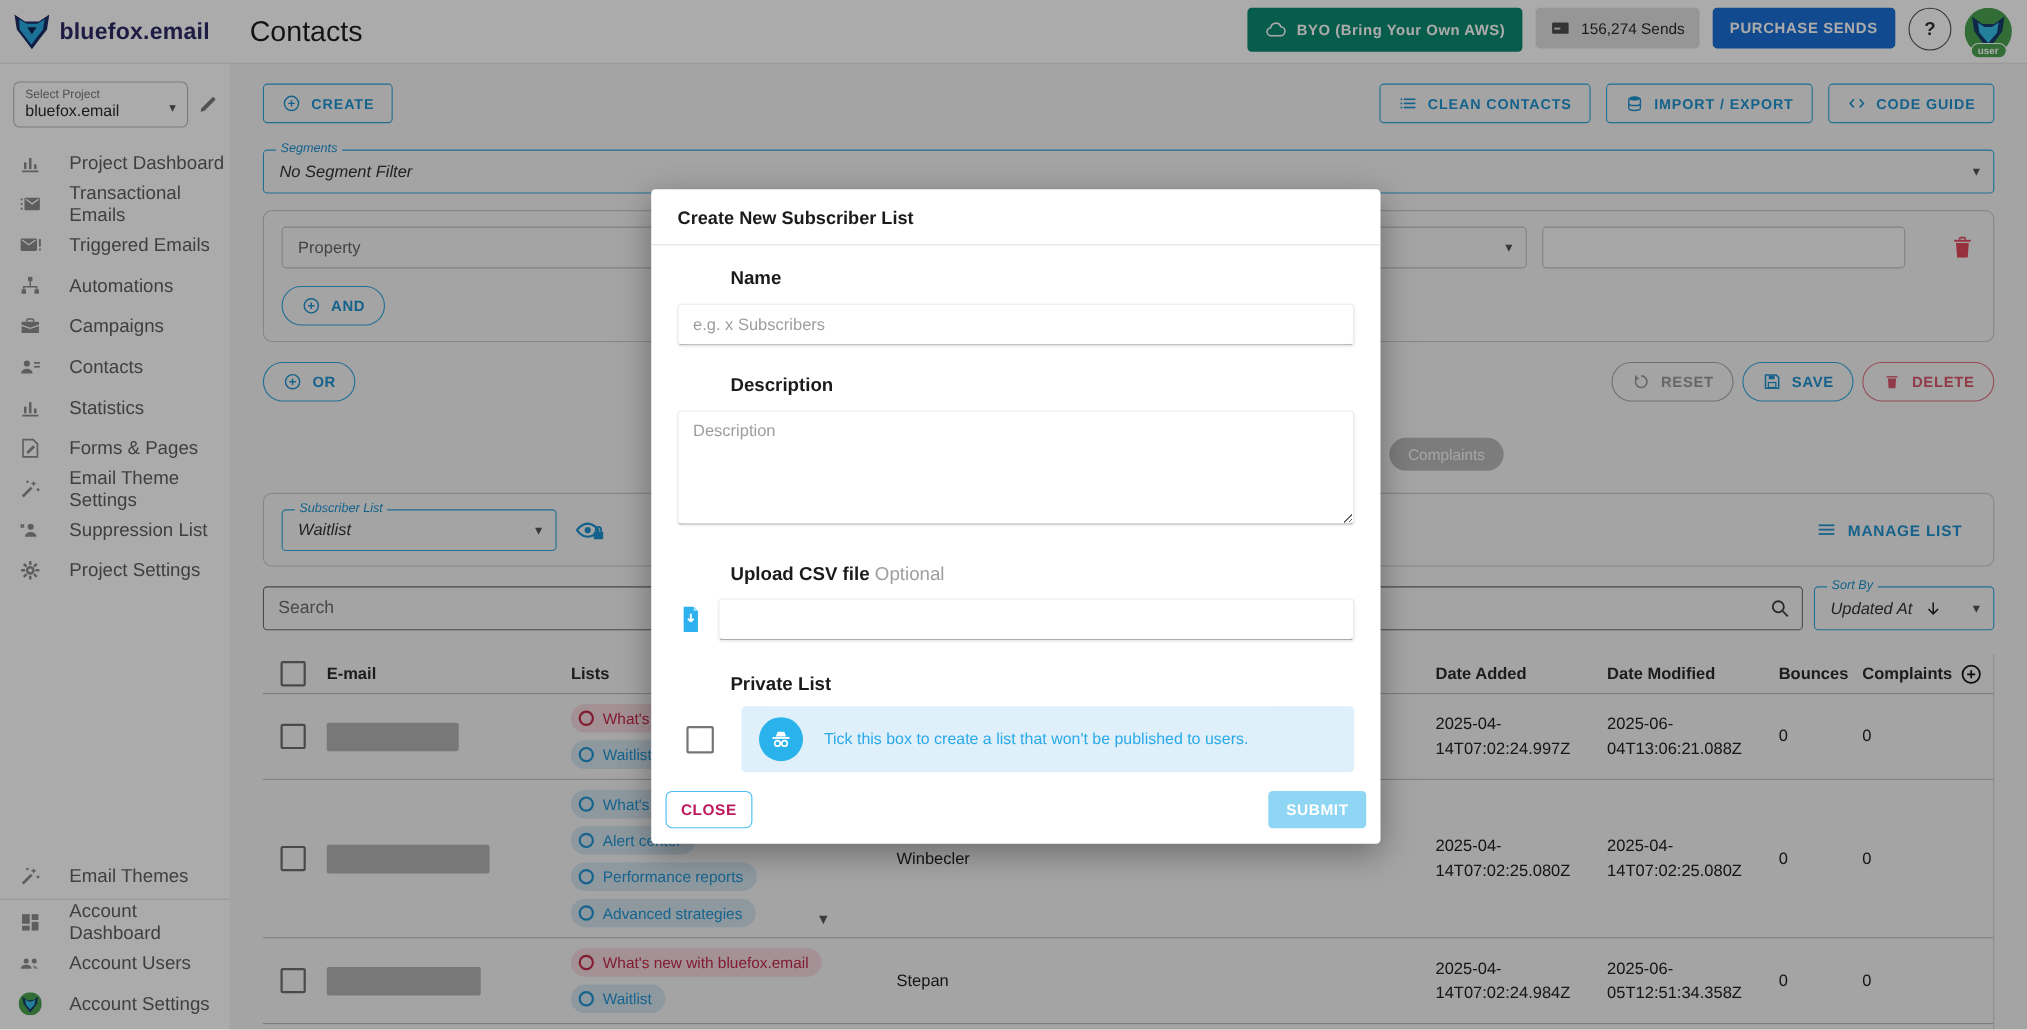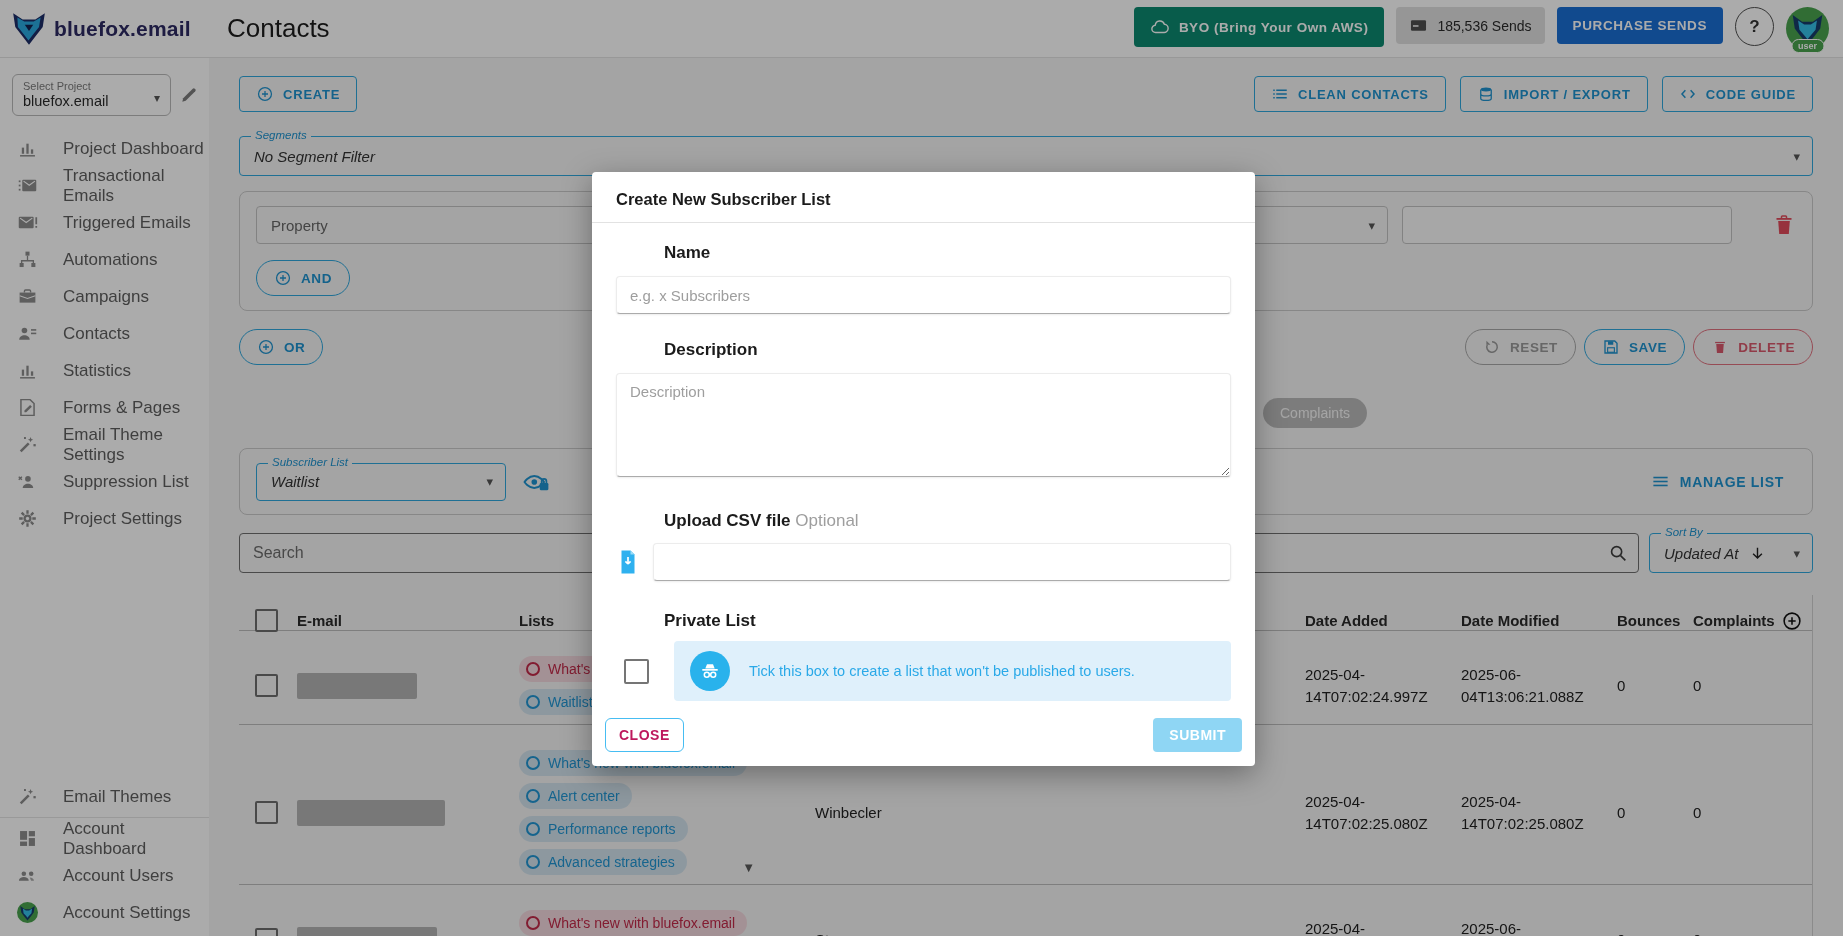--- a/index.html
+++ b/index.html
@@ -113,21 +113,21 @@
   .search-icon svg{width:22px;height:22px;}
   .sort-select{width:164px;height:40px;background:transparent;}
   .sort-arrow{width:17px;height:17px;color:#222;margin-left:10px;}
   .sort-arrow svg{width:17px;height:17px;}
 
   
   .table{margin-top:22px;border-right:1px solid #cfcfcf;}
   .trow{display:flex;align-items:center;border-bottom:1px solid #bdbdbd;}
   .thead{height:35px;}
   .thead .hcell{font-size:15px;color:#2a2a2a;font-weight:bold;}
-  .cell{box-sizing:border-box;display:flex;align-items:center;margin-top:16px;}
+  .cell{box-sizing:border-box;display:flex;align-items:center;}
   .c-check{width:54px;justify-content:center;}
   .c-email{width:212px;padding-left:4px;}
   .c-lists{width:300px;padding:9px 0 9px 14px;flex-direction:column;align-items:flex-start;gap:7px;position:relative;align-self:stretch;justify-content:center;}
   .c-name{width:500px;padding-left:10px;font-size:15px;color:#222;}
   .c-da,.c-dm{width:156px;font-size:15px;color:#222;line-height:1.45;padding-right:20px;}
   .c-b{width:76px;font-size:15px;color:#222;}
   .c-c{width:88px;font-size:15px;color:#222;}
   .c-add{flex:1;justify-content:flex-start;}
   .checkbox{width:19px;height:19px;border:2px solid #6e6e6e;border-radius:2px;cursor:pointer;background:transparent;}
   .redact{height:26px;background:#b3b3b3;border-radius:2px;}
@@ -197,21 +197,21 @@
           </span>
         <span>BYO (Bring Your Own AWS)</span>
       </div>
       <div class="sends-chip">
         <span style="display: inline-flex;">
             <svg viewBox="0 0 24 24">
               <rect x="2.5" y="5.5" width="19" height="13" rx="1.5" fill="currentColor"></rect>
               <rect x="5" y="11.5" width="7" height="2.2" fill="#e0e0e0"></rect>
             </svg>
           </span>
-        <span>185,536 Sends</span>
+        <span>156,274 Sends</span>
       </div>
       <div class="btn-purchase">PURCHASE SENDS</div>
       <div class="help-circle">?</div>
       <div class="avatar">
         <span style="display: inline-flex;">
             <svg viewBox="0 0 32 32">
               <circle cx="16" cy="16" r="16" fill="#49a34e"></circle>
               <path d="M5 6l7 5h8l7-5-1.5 10-4.5 6-5 6-5-6-4.5-6z" fill="#173d6b"></path>
               <path d="M9 10l4.5 3h5L23 10l-1 7-4 4.5-2 2.5-2-2.5-4-4.5z" fill="#35c0e8"></path>
             </svg>

